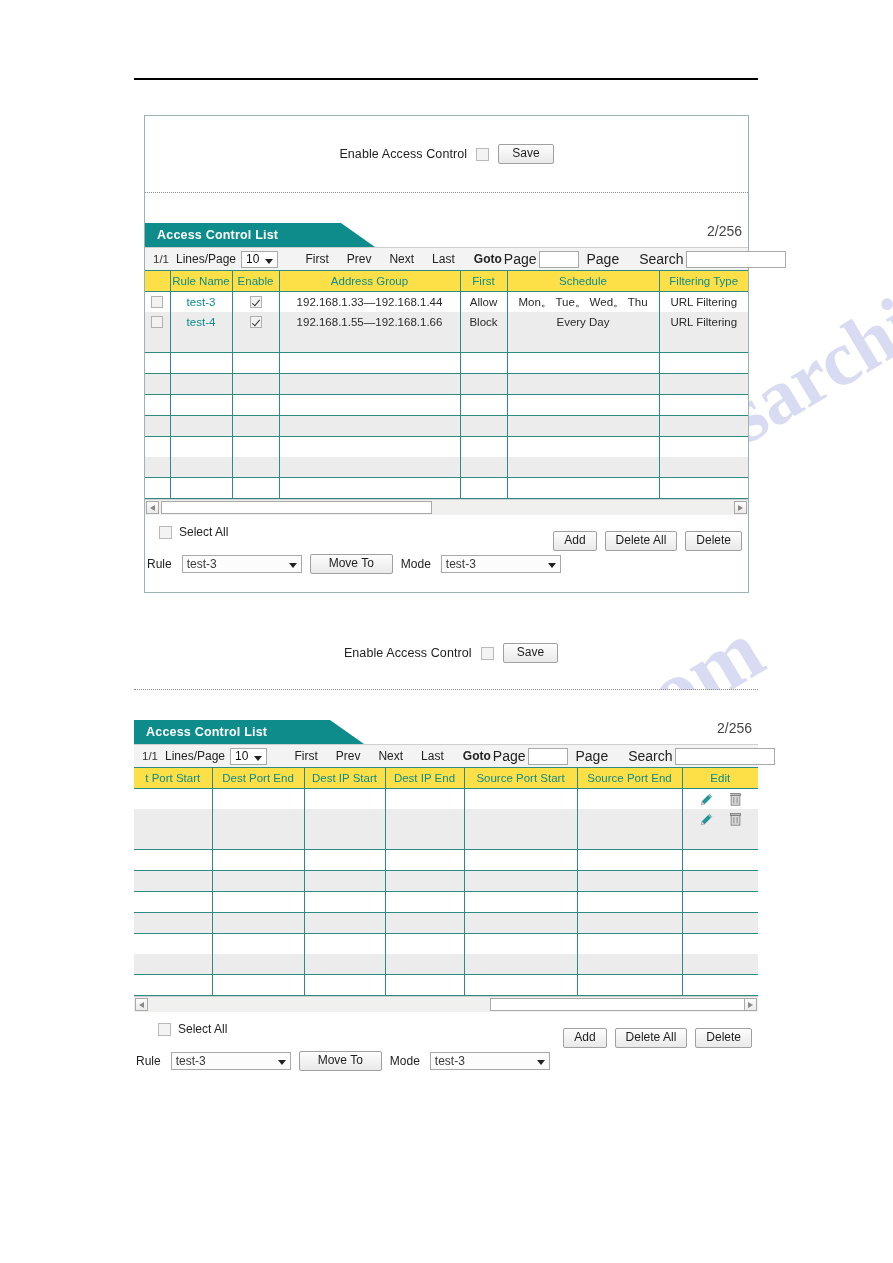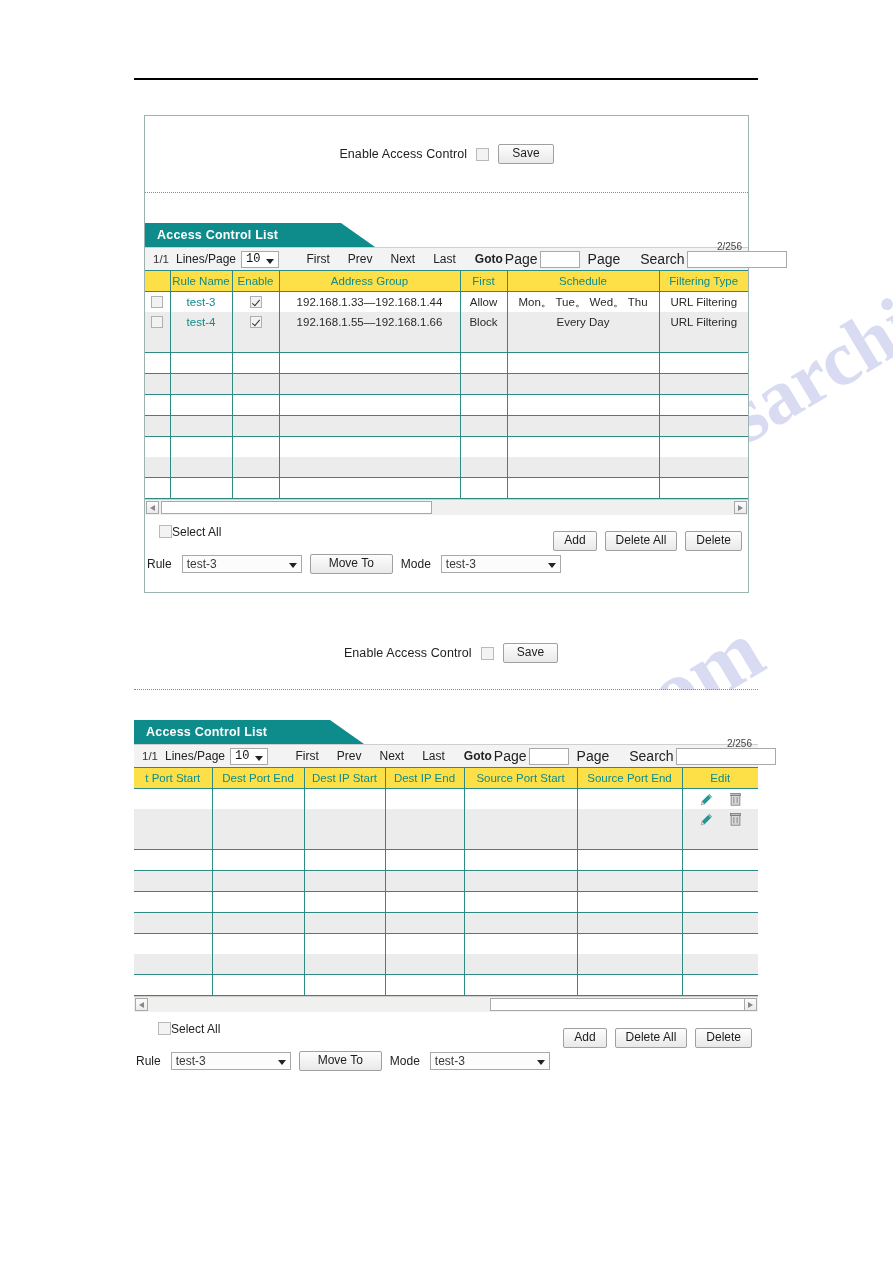--- a/index.html
+++ b/index.html
@@ -133,22 +133,22 @@
   .tealtab span {
     color: #ffffff;
     font-size: 12.5px;
     font-weight: bold;
     padding-left: 12px;
     letter-spacing: .2px;
   }
   .counter {
     position: absolute;
     right: 6px;
-    top: 18px;
-    font-size: 10px;
+    top: 0;
+    font-size: 14px;
     color: #444;
   }
 
   
   .toolbar {
     display: flex;
     align-items: center;
     height: 24px;
     background: #f3f3f3;
     border-top: 1px solid #cfcfcf;
@@ -175,21 +175,21 @@
   }
   .sel::after {
     content: "";
     position: absolute;
     right: 4px;
     top: 7px;
     border-left: 4px solid transparent;
     border-right: 4px solid transparent;
     border-top: 5px solid #222;
   }
-  .sel.lines { width: 50px; font-family: Liberation Mono, monospace; }
+  .sel.lines { width: 50px; }
   .nav {
     color: #222;
     padding: 0 9px;
     cursor: pointer;
     font-size: 12px;
   }
   .nav.first { margin-left: 18px; }
   .goto { font-weight: bold; margin-left: 10px; font-size: 12px;}
   .tb-lbl { font-size: 14px; padding: 0 2px; }
   .inp {
@@ -294,21 +294,21 @@
 
   
   .action-row {
     display: flex;
     align-items: center;
     height: 34px;
     padding: 0 6px 0 14px;
     box-sizing: border-box;
     font-size: 12px;
   }
-  .selall { display: flex; }
+  .selall { display: flex; align-items: center; gap: 7px; }
   .spacer { flex: 1 1 auto; }
   .act-btns { display: flex; gap: 8px; margin-top: 18px; }
 
   .rule-row {
     display: flex;
     align-items: center;
     height: 30px;
     padding-left: 2px;
     box-sizing: border-box;
     font-size: 12px;

